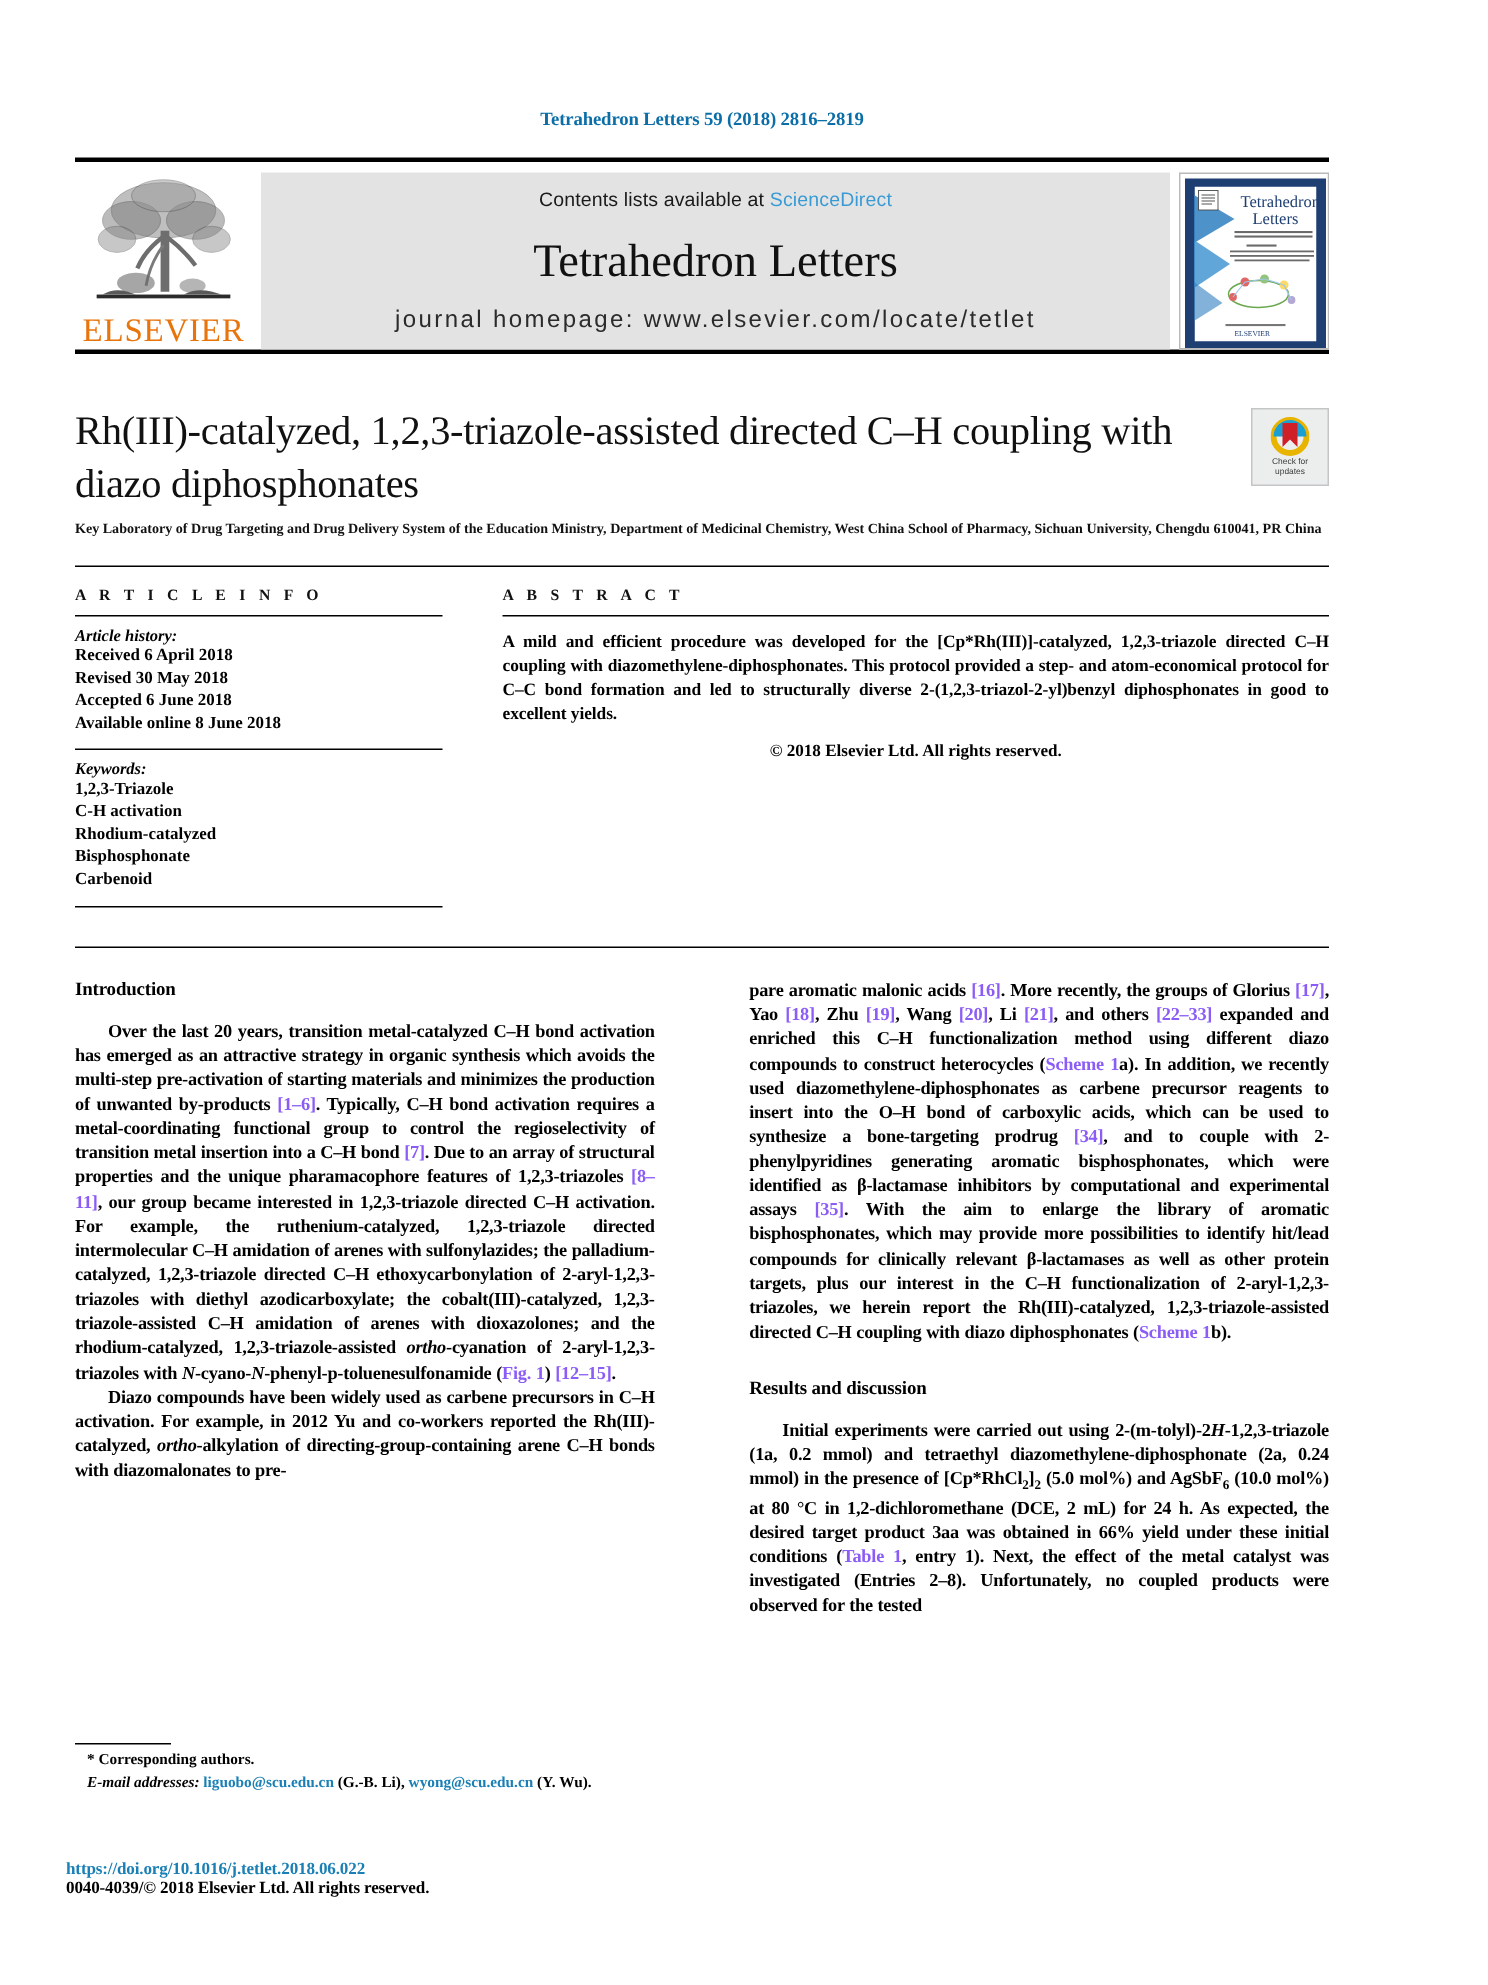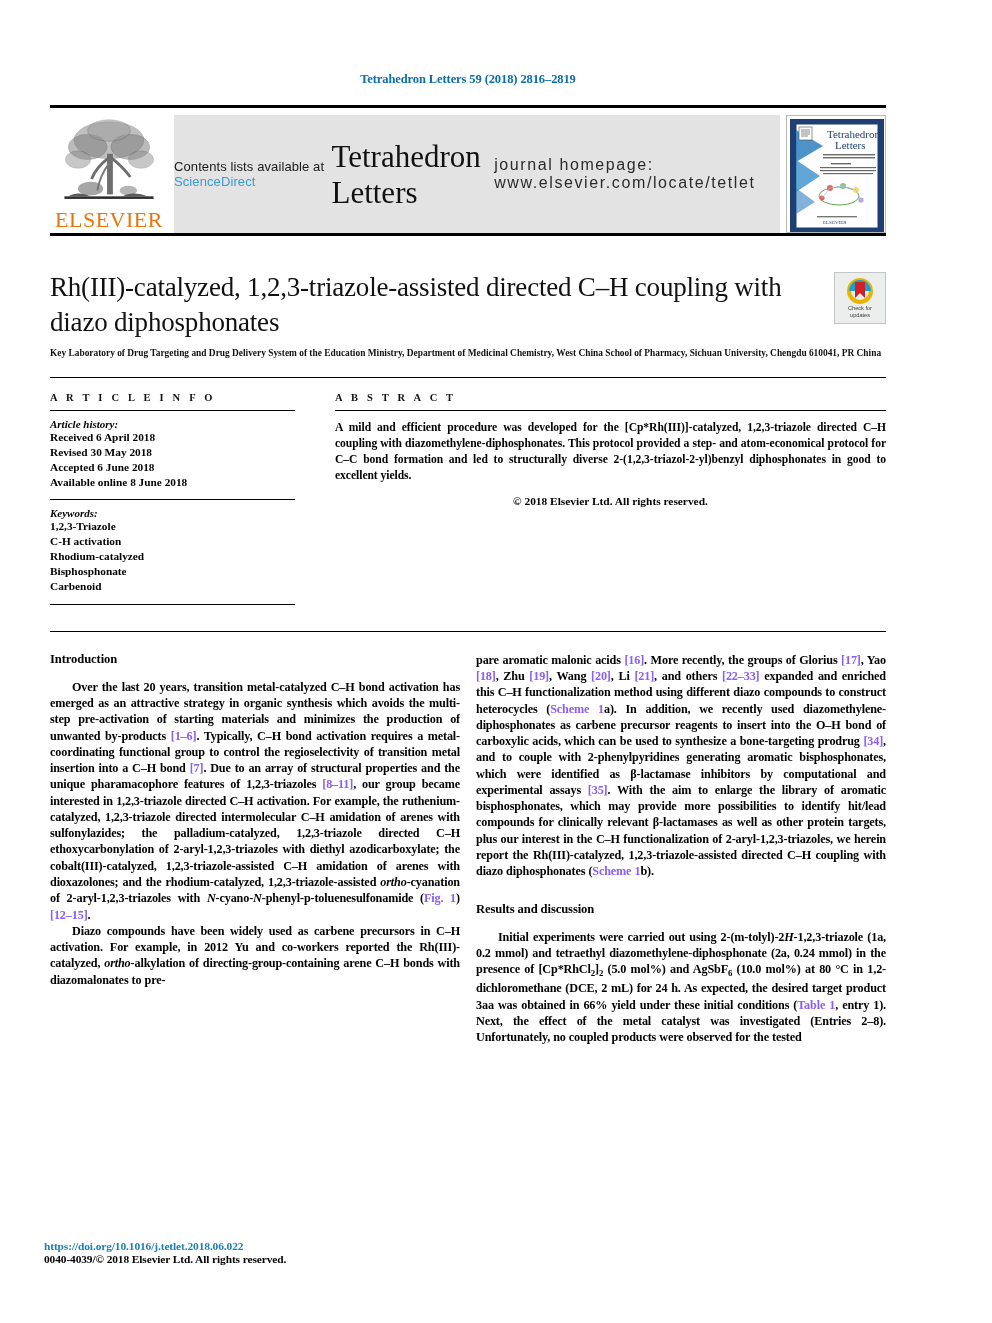--- a/index.html
+++ b/index.html
@@ -53,21 +53,21 @@
     letter-spacing: 0.5px;
     line-height: 1;
     margin-top: 1px;
   }
 
   .masthead-center {
     flex: 1 1 auto;
     background: #e3e3e3;
     position: relative;
     display: flex;
-    flex-direction: row;
+    flex-direction: column;
     align-items: center;
     justify-content: space-between;
     padding: 10px 0 10px 0;
     margin-left: 6px;
     margin-right: 6px;
   }
   .contents-line {
     font-family: "Liberation Sans", sans-serif;
     font-size: 13px;
     color: #1a1a1a;
@@ -201,21 +201,21 @@
     text-align: center;
     margin-top: 11px;
     font-weight: bold;
   }
 
   
   .body-rule { margin: 26px 50px 0 50px; border-top: 1px solid #000; }
   .body-cols {
     margin: 20px 50px 0 50px;
     display: flex;
-    gap: 16px;
+    gap: 63px;
   }
   .bcol { width: 426px; }
   .bhead {
     font-family: "Liberation Serif", serif;
     font-weight: bold;
     font-size: 12.6px;
     margin: 0 0 12px 0;
     letter-spacing: -0.1px;
   }
   .bhead.spaced { margin-top: 22px; }
@@ -427,19 +427,24 @@
 
     <div class="bcol">
       <p class="bp cont"><span>pare aromatic malonic acids </span><span class="ref">[16]</span><span>. More recently, the groups of Glorius </span><span class="ref">[17]</span><span>, Yao </span><span class="ref">[18]</span><span>, Zhu </span><span class="ref">[19]</span><span>, Wang </span><span class="ref">[20]</span><span>, Li </span><span class="ref">[21]</span><span>, and others </span><span class="ref">[22–33]</span><span> expanded and enriched this C–H functionalization method using different diazo compounds to construct heterocycles (</span><span class="ref">Scheme 1</span><span>a). In addition, we recently used diazomethylene-diphosphonates as carbene precursor reagents to insert into the O–H bond of carboxylic acids, which can be used to synthesize a bone-targeting prodrug </span><span class="ref">[34]</span><span>, and to couple with 2-phenylpyridines generating aromatic bisphosphonates, which were identified as β-lactamase inhibitors by computational and experimental assays </span><span class="ref">[35]</span><span>. With the aim to enlarge the library of aromatic bisphosphonates, which may provide more possibilities to identify hit/lead compounds for clinically relevant β-lactamases as well as other protein targets, plus our interest in the C–H functionalization of 2-aryl-1,2,3-triazoles, we herein report the Rh(III)-catalyzed, 1,2,3-triazole-assisted directed C–H coupling with diazo diphosphonates (</span><span class="ref">Scheme 1</span><span>b).</span></p>
 
       <div class="bhead spaced">Results and discussion</div>
 
       <p class="bp"><span>Initial experiments were carried out using 2-(m-tolyl)-2</span><span class="ital">H</span><span>-1,2,3-triazole (</span><span class="bold2">1a</span><span>, 0.2 mmol) and tetraethyl diazomethylene-diphosphonate (</span><span class="bold2">2a</span><span>, 0.24 mmol) in the presence of [Cp*RhCl</span><sub>2</sub><span>]</span><sub>2</sub><span> (5.0 mol%) and AgSbF</span><sub>6</sub><span> (10.0 mol%) at 80 °C in 1,2-dichloromethane (DCE, 2 mL) for 24 h. As expected, the desired target product </span><span class="bold2">3aa</span><span> was obtained in 66% yield under these initial conditions (</span><span class="ref">Table 1</span><span>, entry 1). Next, the effect of the metal catalyst was investigated (Entries 2–8). Unfortunately, no coupled products were observed for the tested</span></p>
     </div>
   </div>
 
+  <div class="footnote-area">
+    <div class="fn-rule"></div>
+    <div class="fn-line">* Corresponding authors.</div>
+    <div class="fn-line"><span class="ital">E-mail addresses:</span> <span class="fn-link">liguobo@scu.edu.cn</span><span> (G.-B. Li), </span><span class="fn-link">wyong@scu.edu.cn</span><span> (Y. Wu).</span></div>
+  </div>
 
   <div class="doi-block">
     <span class="doi-link">https://doi.org/10.1016/j.tetlet.2018.06.022</span>
     <div class="issn-line">0040-4039/© 2018 Elsevier Ltd. All rights reserved.</div>
   </div>
 
 </div>
 
 </body></html>

